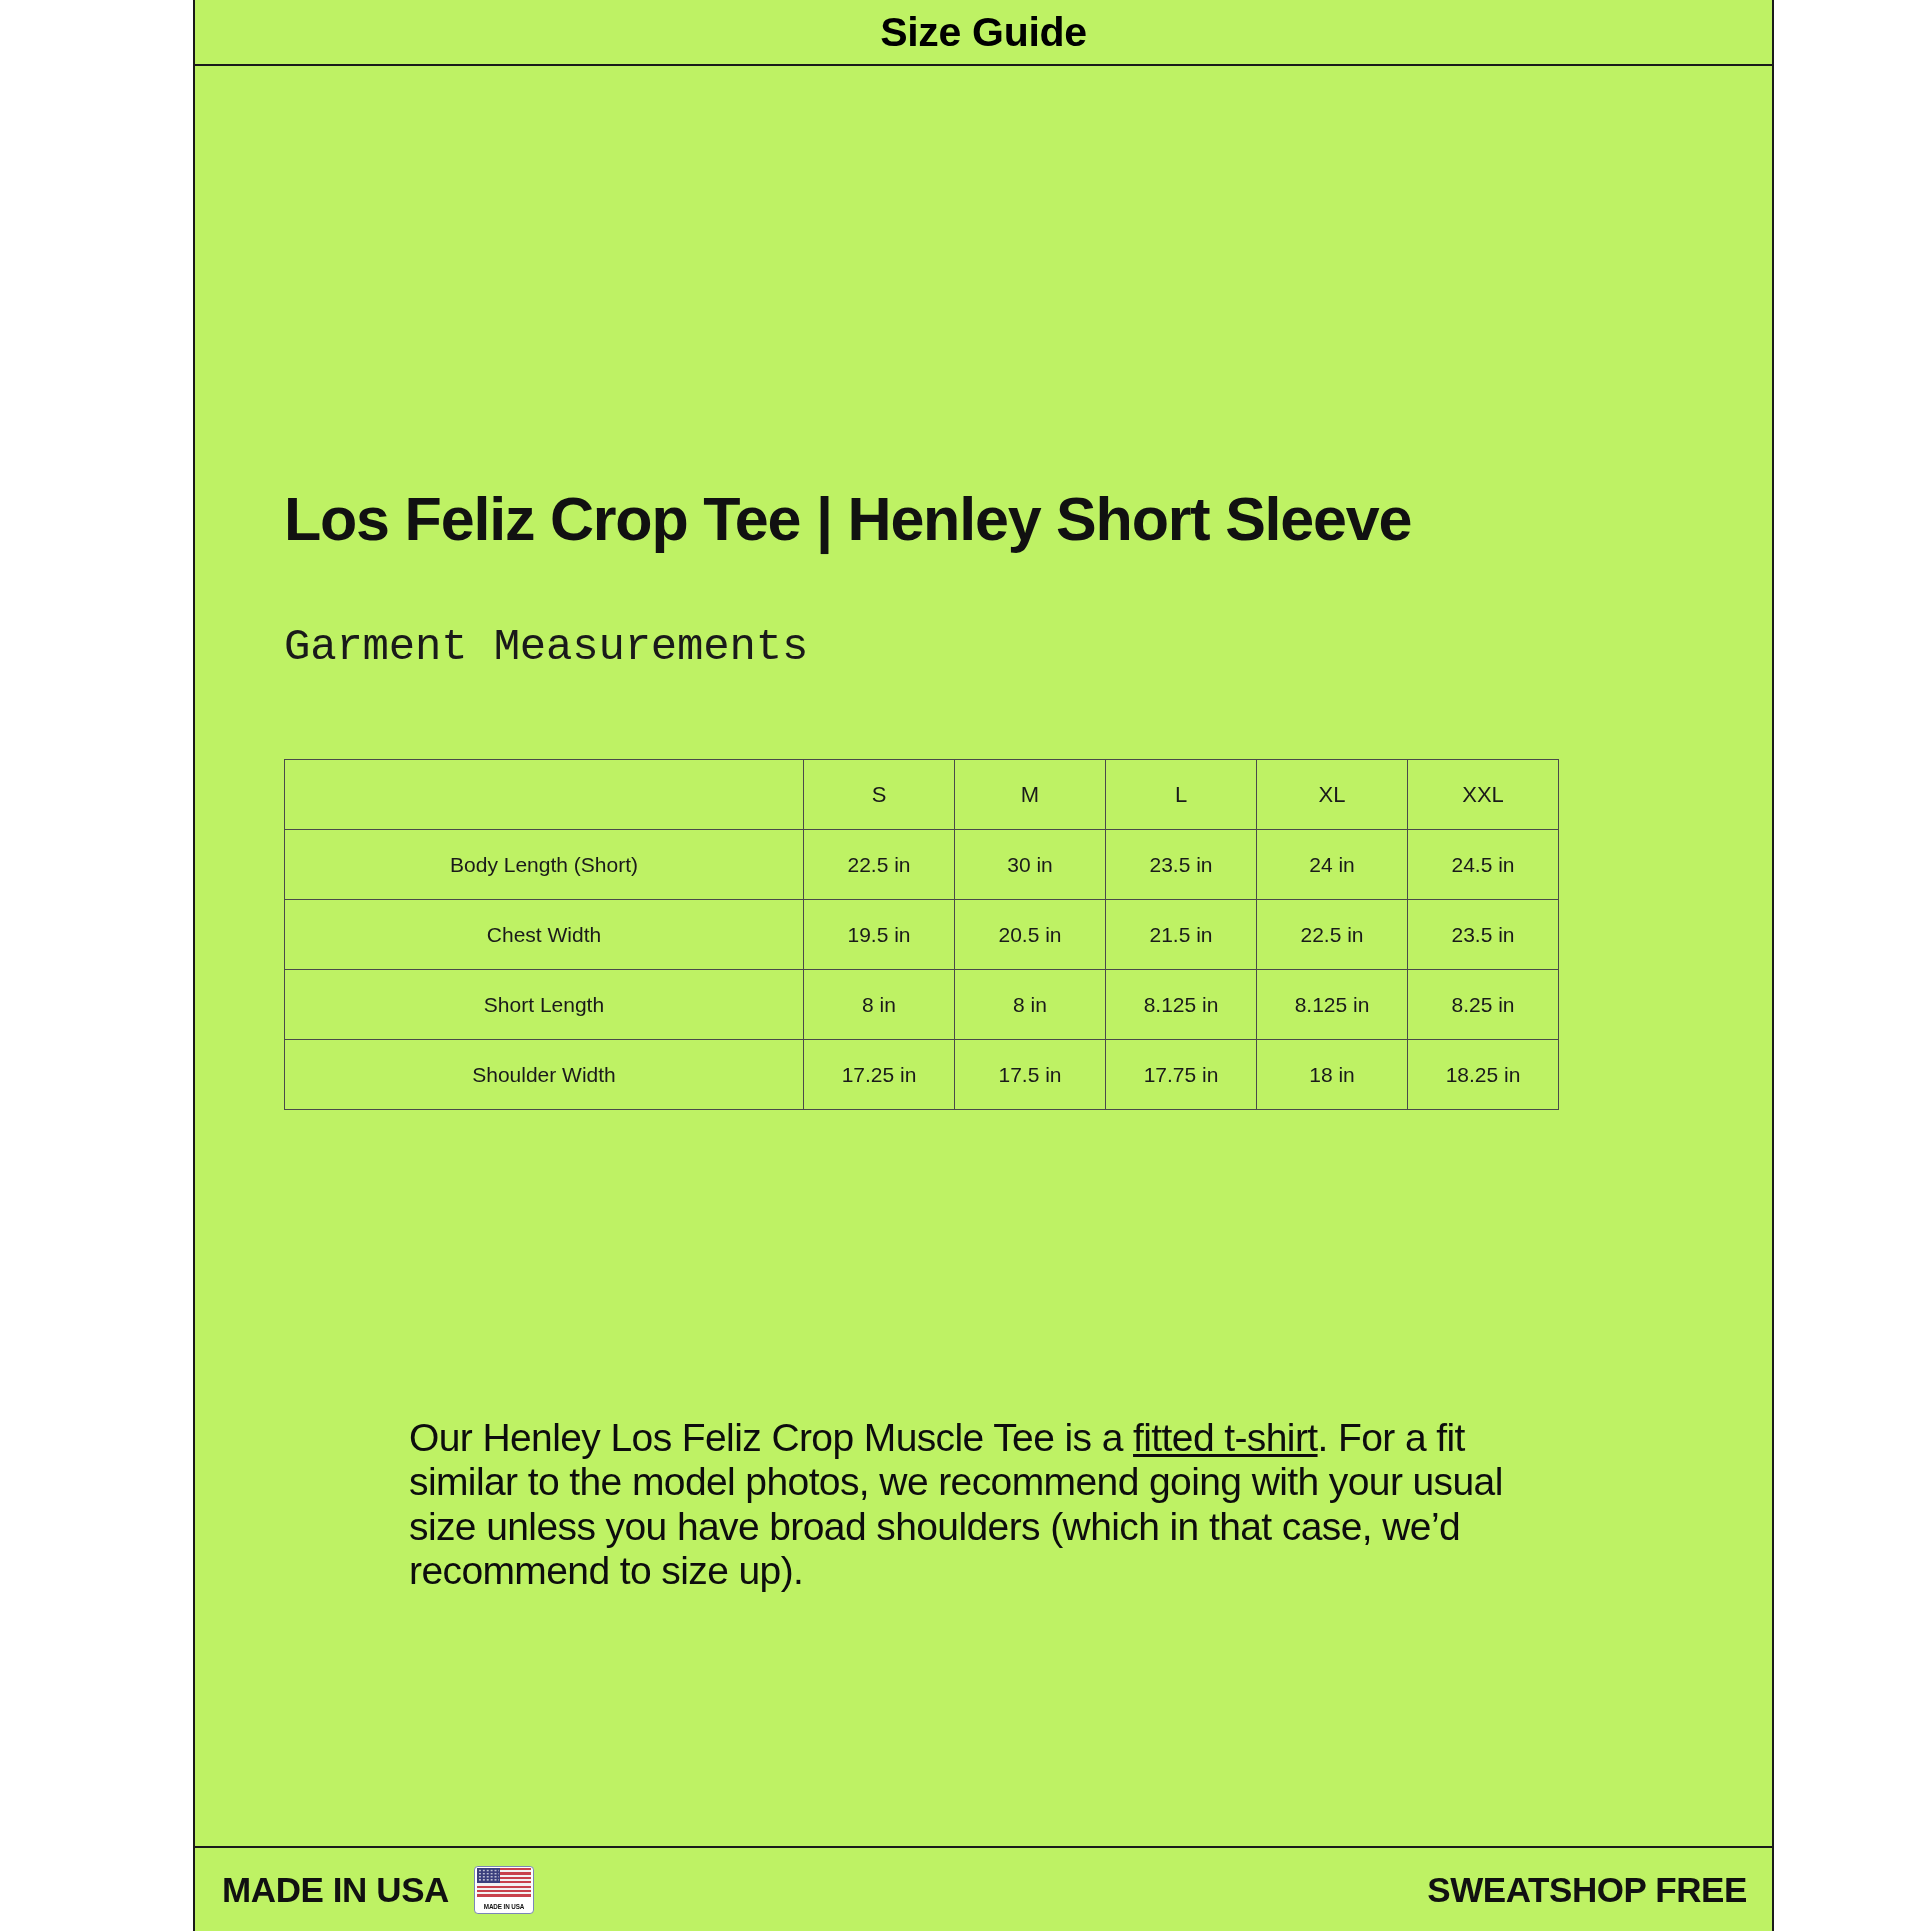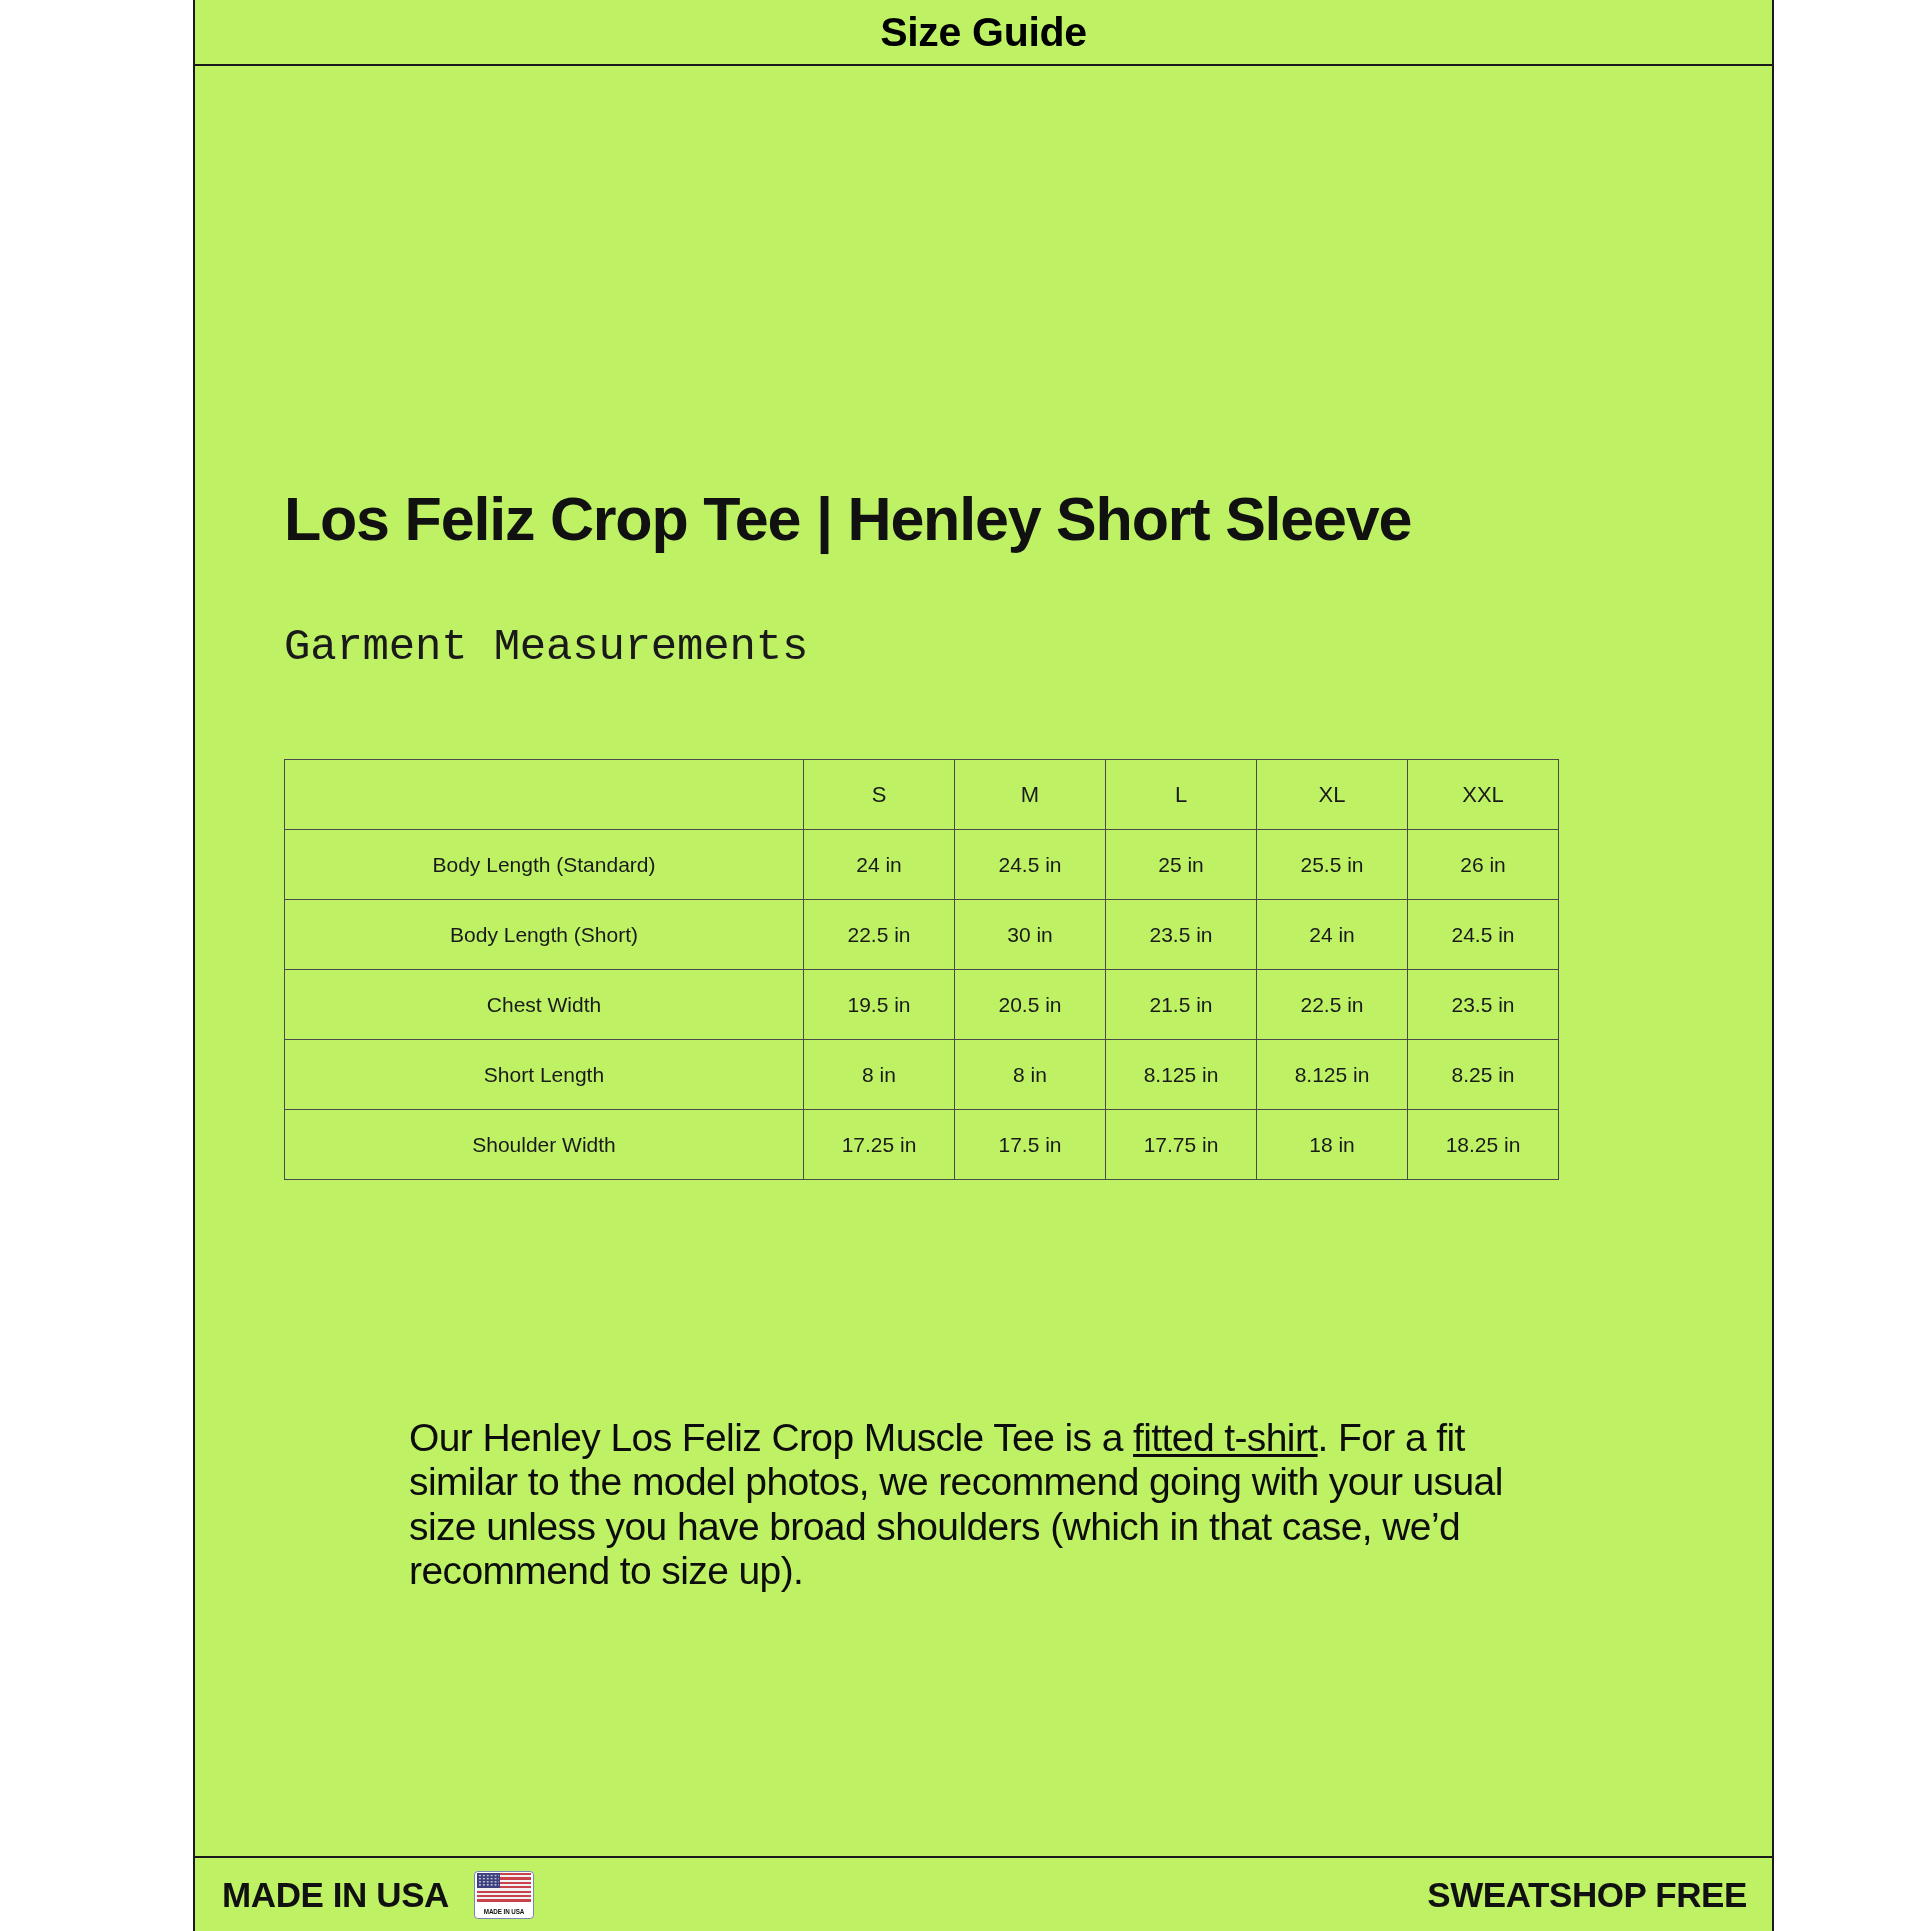--- a/index.html
+++ b/index.html
@@ -136,21 +136,21 @@
     margin: 0;
   }
   .fit-note u {
     text-decoration: underline;
     text-underline-offset: 2.9px;
   }
 
   
   .footer-bar {
     flex: 0 0 auto;
-    height: 75px;
+    height: 85px;
     box-sizing: border-box;
     border-top: 2.9px solid #1a1a1a;
     display: flex;
     align-items: center;
     justify-content: space-between;
     padding: 0 25px 0 27px;
   }
   .footer-left {
     display: flex;
     align-items: center;
@@ -248,28 +248,20 @@
             <tr>
               <th class="blank-head"></th>
               <th>S</th>
               <th>M</th>
               <th>L</th>
               <th>XL</th>
               <th>XXL</th>
             </tr>
           </thead>
           <tbody>
-            <tr>
-              <td class="row-label">Body Length (Standard)</td>
-              <td>24 in</td>
-              <td>24.5 in</td>
-              <td>25 in</td>
-              <td>25.5 in</td>
-              <td>26 in</td>
-            </tr>
             <tr>
               <td class="row-label">Body Length (Short)</td>
               <td>22.5 in</td>
               <td>30 in</td>
               <td>23.5 in</td>
               <td>24 in</td>
               <td>24.5 in</td>
             </tr>
             <tr>
               <td class="row-label">Chest Width</td>

